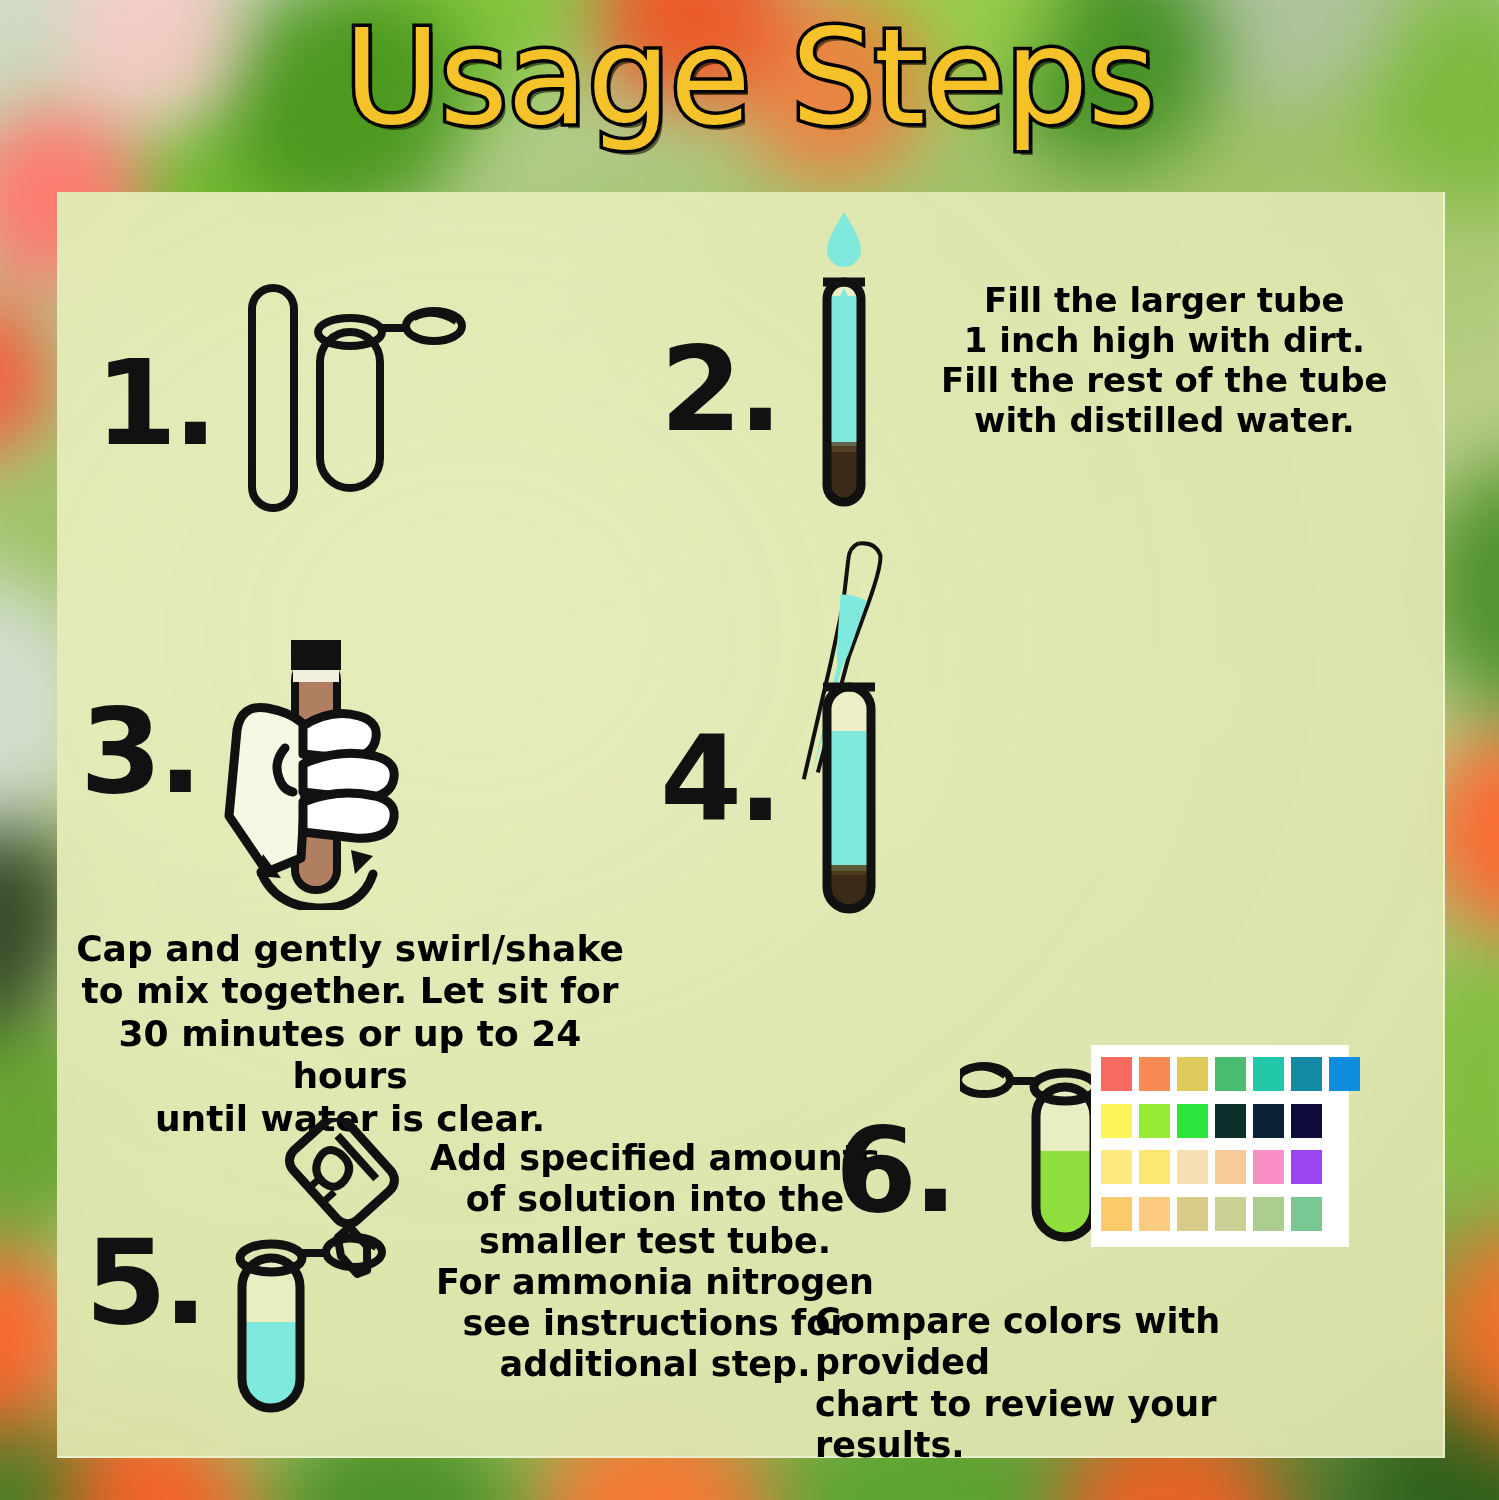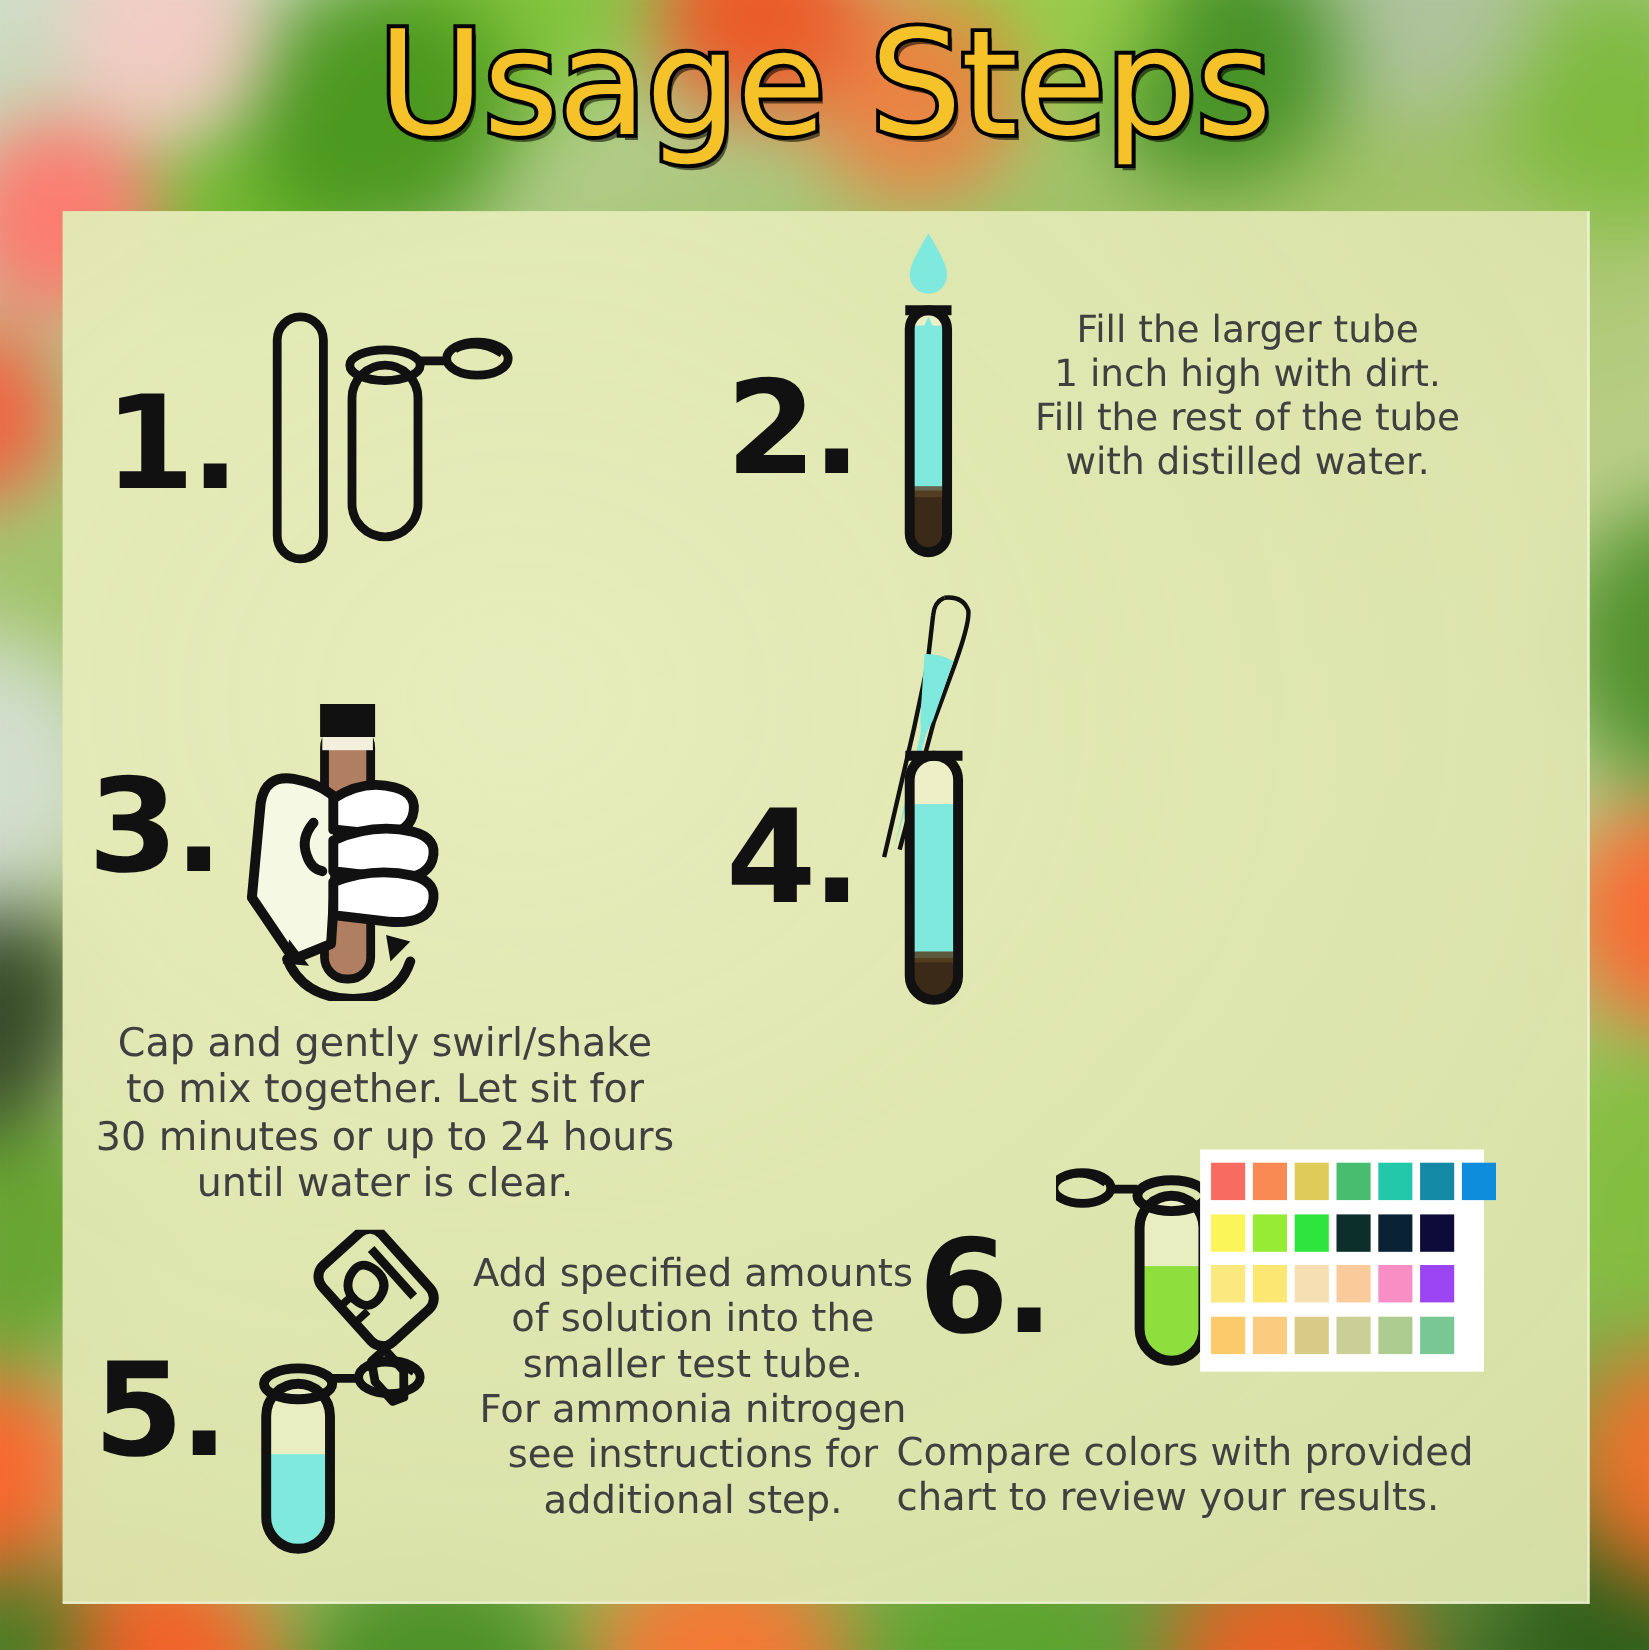--- a/index.html
+++ b/index.html
@@ -69,21 +69,21 @@
   }
   
   .step{position:absolute;}
   .num{
     font-family:"DejaVu Sans", sans-serif;
     font-weight:bold;font-size:118px;color:#111;line-height:1;
     letter-spacing:-4px;
   }
   .cap{
     font-family:"DejaVu Sans", sans-serif;
-    font-weight:normal;color:#404040;line-height:1.18;
+    font-weight:bold;color:#000000;line-height:1.18;
   }
   .row{display:flex;align-items:center;}
   
   #chart{
     position:absolute;left:1091px;top:1045px;width:258px;height:202px;
     background:#ffffff;display:grid;grid-template-rows:repeat(4,1fr);
     padding:12px 10px;box-sizing:border-box;gap:8px;
   }
   .crow{display:flex;gap:7px;}
   .sw{width:31px;height:34px;}

